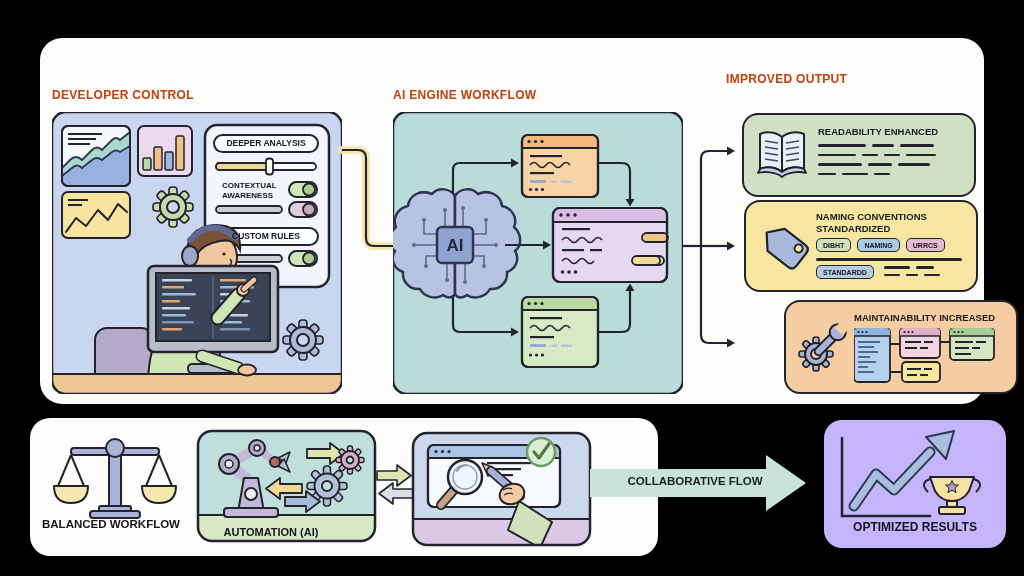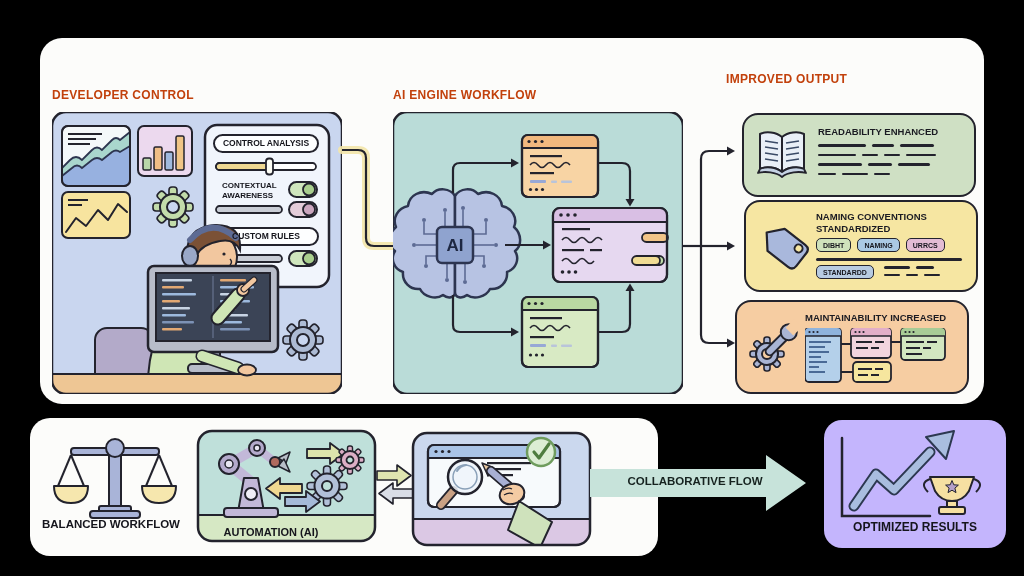--- a/index.html
+++ b/index.html
@@ -170,21 +170,21 @@
             <rect x="-4" y="-20" width="8" height="40" rx="3" transform="rotate(90)"></rect>
             <rect x="-4" y="-20" width="8" height="40" rx="3" transform="rotate(135)"></rect>
           </g>
           <circle r="13" fill="#adbbd4" stroke="#23232d" stroke-width="2"></circle>
           <circle r="6" fill="#c9d6ef" stroke="#23232d" stroke-width="2"></circle>
         </g>
       </g>
       <rect x="52" y="112" width="290" height="282" rx="14" fill="none" stroke="#23232d" stroke-width="2.5"></rect>
     </svg>
 
-    <div class="ctl-label" style="left:174px;top:97px;width:104px;height:17px;line-height:17px;text-align:center;font-size:8.5px;">CONTROL ANALYSIS</div>
+    <div class="ctl-label" style="left:174px;top:97px;width:104px;height:17px;line-height:17px;text-align:center;font-size:8.5px;">DEEPER ANALYSIS</div>
     <div class="ctl-label" style="left:182px;top:143px;width:70px;font-size:8px;line-height:1.25;">CONTEXTUAL AWARENESS</div>
     <div class="ctl-label" style="left:174px;top:190px;width:104px;height:17px;line-height:17px;text-align:center;font-size:8.5px;">CUSTOM RULES</div>
 
     <svg class="abs" style="left:295px;top:100px;" width="65" height="160" viewBox="335 138 65 160">
       <path d="M342 150 H358 Q366 150 366 158 V238 Q366 246 374 246 H393" fill="none" stroke="#f3e6a8" stroke-width="8" opacity="0.9" stroke-linecap="round"></path>
       <path d="M342 150 H358 Q366 150 366 158 V238 Q366 246 374 246 H393" fill="none" stroke="#23232d" stroke-width="2.2"></path>
     </svg>
 
     <svg class="abs" style="left:353px;top:74px;" width="290" height="282" viewBox="393 112 290 282">
       <rect x="393" y="112" width="290" height="282" rx="14" fill="#badcd8" stroke="#23232d" stroke-width="2.5"></rect>
@@ -374,21 +374,21 @@
             <div class="bar" style="width:32px"></div>
           </div>
         <div class="bar-row">
             <div class="bar" style="width:18px"></div>
             <div class="bar" style="width:26px"></div>
             <div class="bar" style="width:16px"></div>
           </div>
       </div>
     </div>
 
-    <div class="card" style="left:695px;top:262px;width:230px;height:90px;background:#f6cda2;">
+    <div class="card" style="left:744px;top:262px;width:230px;height:90px;background:#f6cda2;">
       <svg class="abs" style="left:8px;top:16px;" width="54" height="60" viewBox="0 0 54 60">
         <g transform="translate(22 36)">
           <g fill="#a9b4d4" stroke="#23232d" stroke-width="1.6">
             <rect x="-3" y="-17" width="6" height="34" rx="2.5"></rect>
             <rect x="-3" y="-17" width="6" height="34" rx="2.5" transform="rotate(45)"></rect>
             <rect x="-3" y="-17" width="6" height="34" rx="2.5" transform="rotate(90)"></rect>
             <rect x="-3" y="-17" width="6" height="34" rx="2.5" transform="rotate(135)"></rect>
           </g>
           <circle r="11" fill="#a9b4d4" stroke="#23232d" stroke-width="2"></circle>
           <circle r="5" fill="#f6cda2" stroke="#23232d" stroke-width="2"></circle>

